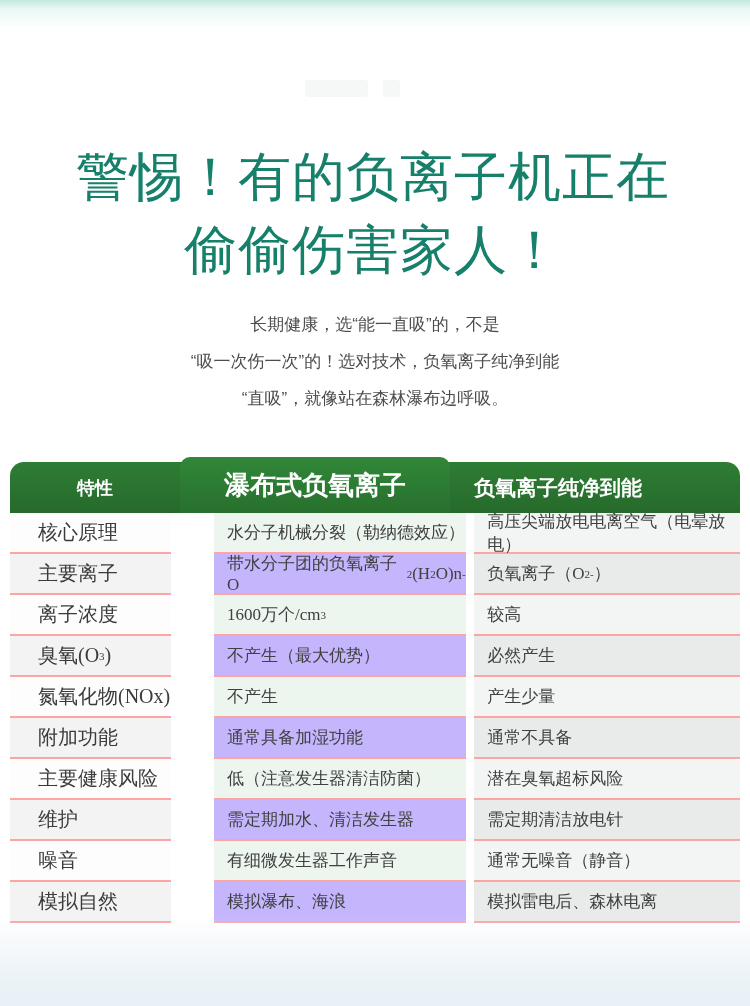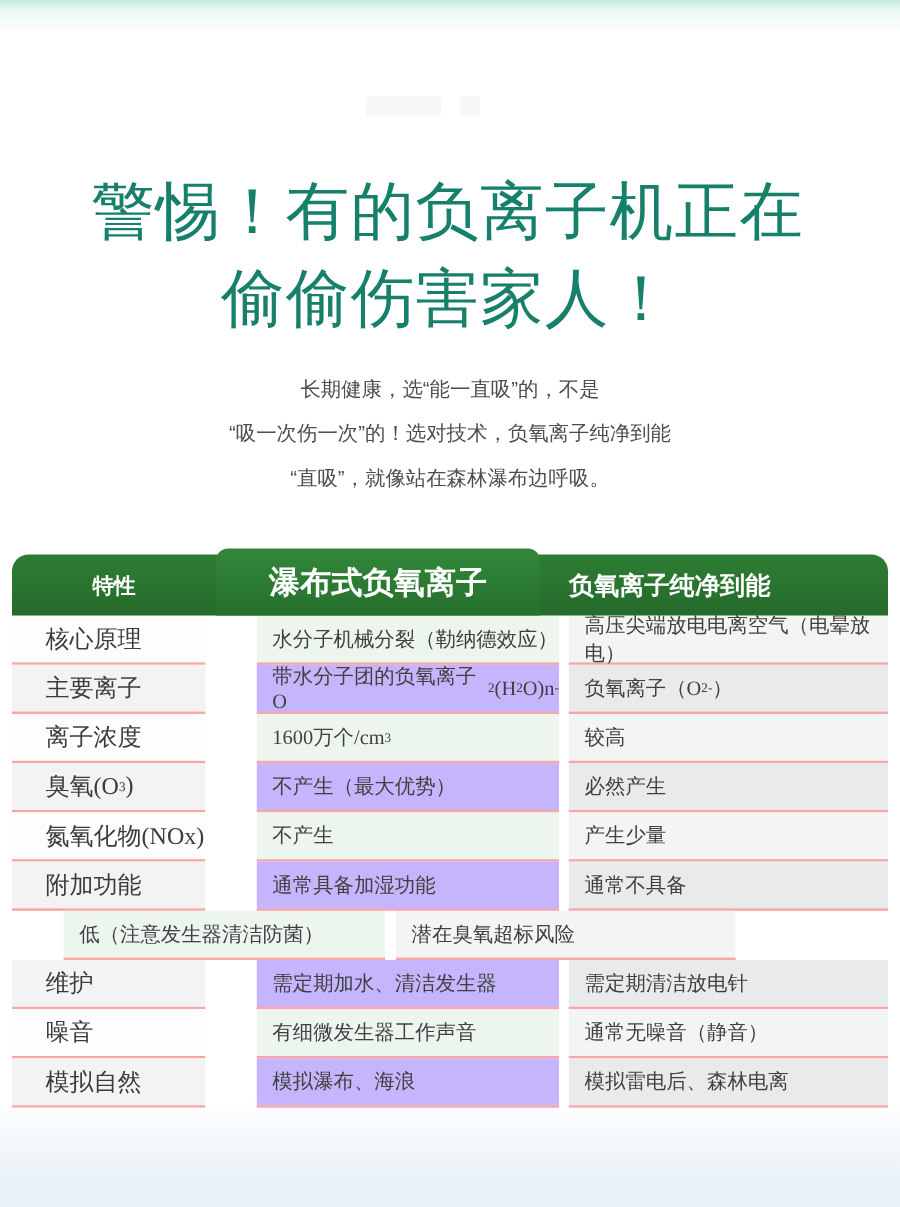--- a/index.html
+++ b/index.html
@@ -129,20 +129,21 @@
         <div class="col-gap"></div>
         <div class="cell c3 tone-bad">产生少量</div>
       </div>
       <div class="cmp-row even">
         <div class="cell c1">附加功能</div>
         <div class="cell c2">通常具备加湿功能</div>
         <div class="col-gap"></div>
         <div class="cell c3">通常不具备</div>
       </div>
       <div class="cmp-row odd">
+        <div class="cell c1">主要健康风险</div>
         <div class="cell c2">低（注意发生器清洁防菌）</div>
         <div class="col-gap"></div>
         <div class="cell c3">潜在臭氧超标风险</div>
       </div>
       <div class="cmp-row even">
         <div class="cell c1">维护</div>
         <div class="cell c2">需定期加水、清洁发生器</div>
         <div class="col-gap"></div>
         <div class="cell c3">需定期清洁放电针</div>
       </div>

